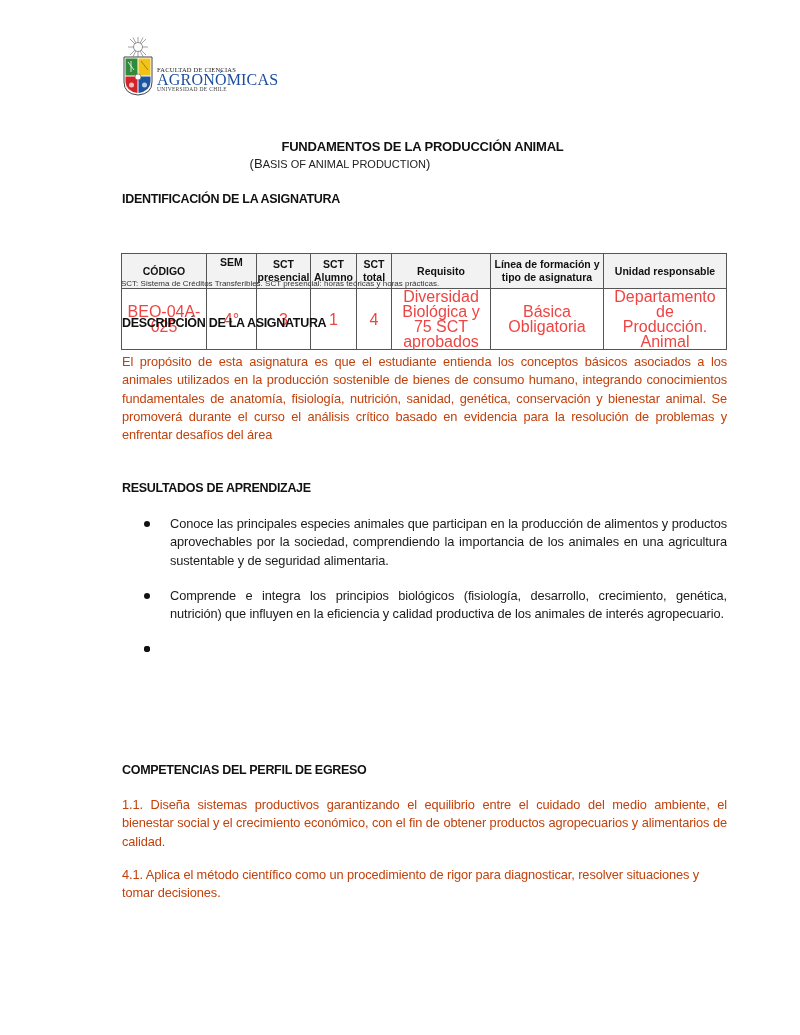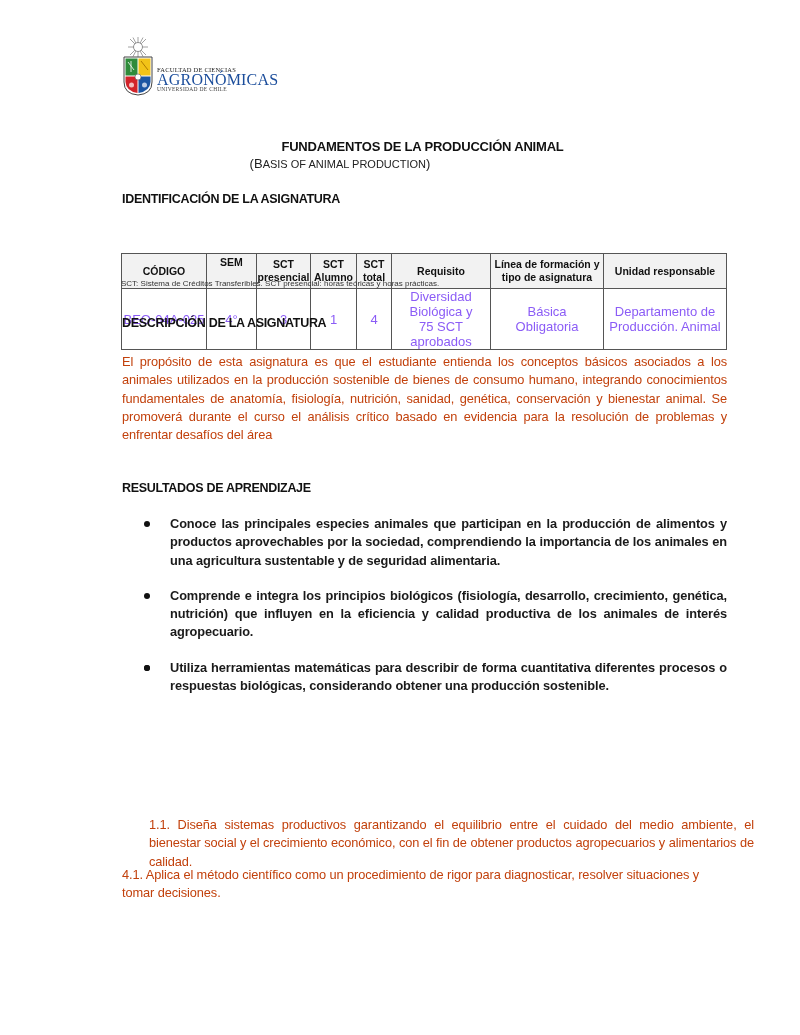--- a/index.html
+++ b/index.html
@@ -22,30 +22,30 @@
               font-size: 11px; color: #222; }
   .subtitle .big { font-size: 13px; }
 
   .section-heading { position: absolute; left: 122px; font-weight: bold; font-size: 12.5px; letter-spacing: -0.3px; }
 
   table.ident { position: absolute; left: 121px; top: 205px; border-collapse: collapse;
                 font-size: 12px; table-layout: fixed; margin-top: 48px; }
   table.ident th, table.ident td { border: 1px solid #555; text-align: center; padding: 0; }
   table.ident th { background: #f2f2f2; font-weight: bold; font-size: 10.5px; line-height: 13px; height: 32px; vertical-align: middle; }
   table.ident th.top { vertical-align: top; padding-top: 2px; }
-  table.ident td { height: 46px; line-height: 15px; font-size: 13px; color: #8b5cf6; vertical-align: middle; }
+  table.ident td { height: 46px; line-height: 15px; font-size: 16px; color: #ef4444; vertical-align: middle; }
   table.ident td.bottom { vertical-align: bottom; }
 
   .footnote { position: absolute; left: 121px; top: 279px; font-size: 8px; color: #333; white-space: nowrap; }
 
   .para { position: absolute; left: 122px; width: 605px; font-size: 12.8px; line-height: 18.3px;
           text-align: justify; color: #c2410c; letter-spacing: -0.1px; }
   .para.last-line-left { text-align-last: left; }
 
-  ul.results { position: absolute; left: 122px; width: 605px; margin: 0; padding: 0; list-style: none; font-weight: bold; }
+  ul.results { position: absolute; left: 122px; width: 605px; margin: 0; padding: 0; list-style: none; }
   ul.results li { position: relative; padding-left: 48px; font-size: 12.8px; line-height: 18.3px;
                   text-align: justify; color: #1a1a1a; letter-spacing: -0.1px; }
   ul.results li .bullet { position: absolute; left: 22px; top: 6px; width: 6px; height: 6px; border-radius: 50%; background: #111; }
 </style>
 </head>
 <body>
 
 <div class="page">
 
   <div class="logo">
@@ -124,19 +124,20 @@
   <div class="footnote">SCT: Sistema de Créditos Transferibles. SCT presencial: horas teóricas y horas prácticas.</div>
 
   <div class="section-heading" style="top:316px;">DESCRIPCIÓN DE LA ASIGNATURA</div>
   <div class="para last-line-left" style="top:353px;">El propósito de esta asignatura es que el estudiante entienda los conceptos básicos asociados a los animales utilizados en la producción sostenible de bienes de consumo humano, integrando conocimientos fundamentales de anatomía, fisiología, nutrición, sanidad, genética, conservación y bienestar animal. Se promoverá durante el curso el análisis crítico basado en evidencia para la resolución de problemas y enfrentar desafíos del área</div>
 
   <div class="section-heading" style="top:481px;">RESULTADOS DE APRENDIZAJE</div>
   <ul class="results" style="top:515px;">
     <li style="margin-bottom:17px;"><span class="bullet"></span><span>Conoce las principales especies animales que participan en la producción de alimentos y productos aprovechables por la sociedad, comprendiendo la importancia de los animales en una agricultura sustentable y de seguridad alimentaria.</span></li>
     <li style="margin-bottom:17px;"><span class="bullet"></span><span>Comprende e integra los principios biológicos (fisiología, desarrollo, crecimiento, genética, nutrición) que influyen en la eficiencia y calidad productiva de los animales de interés agropecuario.</span></li>
     <li style="margin-bottom:17px;"><span class="bullet"></span></li>
-    <li><span class="bullet"></span><span>Utiliza herramientas matemáticas para describir de forma cuantitativa diferentes procesos o respuestas biológicas, considerando obtener una producción sostenible.</span></li>
+    <li><span class="bullet"></span></li>
   </ul>
 
-  <div class="para last-line-left" style="top:816px;margin-left:27px;">1.1. Diseña sistemas productivos garantizando el equilibrio entre el cuidado del medio ambiente, el bienestar social y el crecimiento económico, con el fin de obtener productos agropecuarios y alimentarios de calidad.</div>
+  <div class="section-heading" style="top:763px;">COMPETENCIAS DEL PERFIL DE EGRESO</div>
+  <div class="para last-line-left" style="top:796px;">1.1. Diseña sistemas productivos garantizando el equilibrio entre el cuidado del medio ambiente, el bienestar social y el crecimiento económico, con el fin de obtener productos agropecuarios y alimentarios de calidad.</div>
   <div class="para last-line-left" style="top:866px; text-align:left;">4.1. Aplica el método científico como un procedimiento de rigor para diagnosticar, resolver situaciones y tomar decisiones.</div>
 
 </div>
 
 </body></html>

